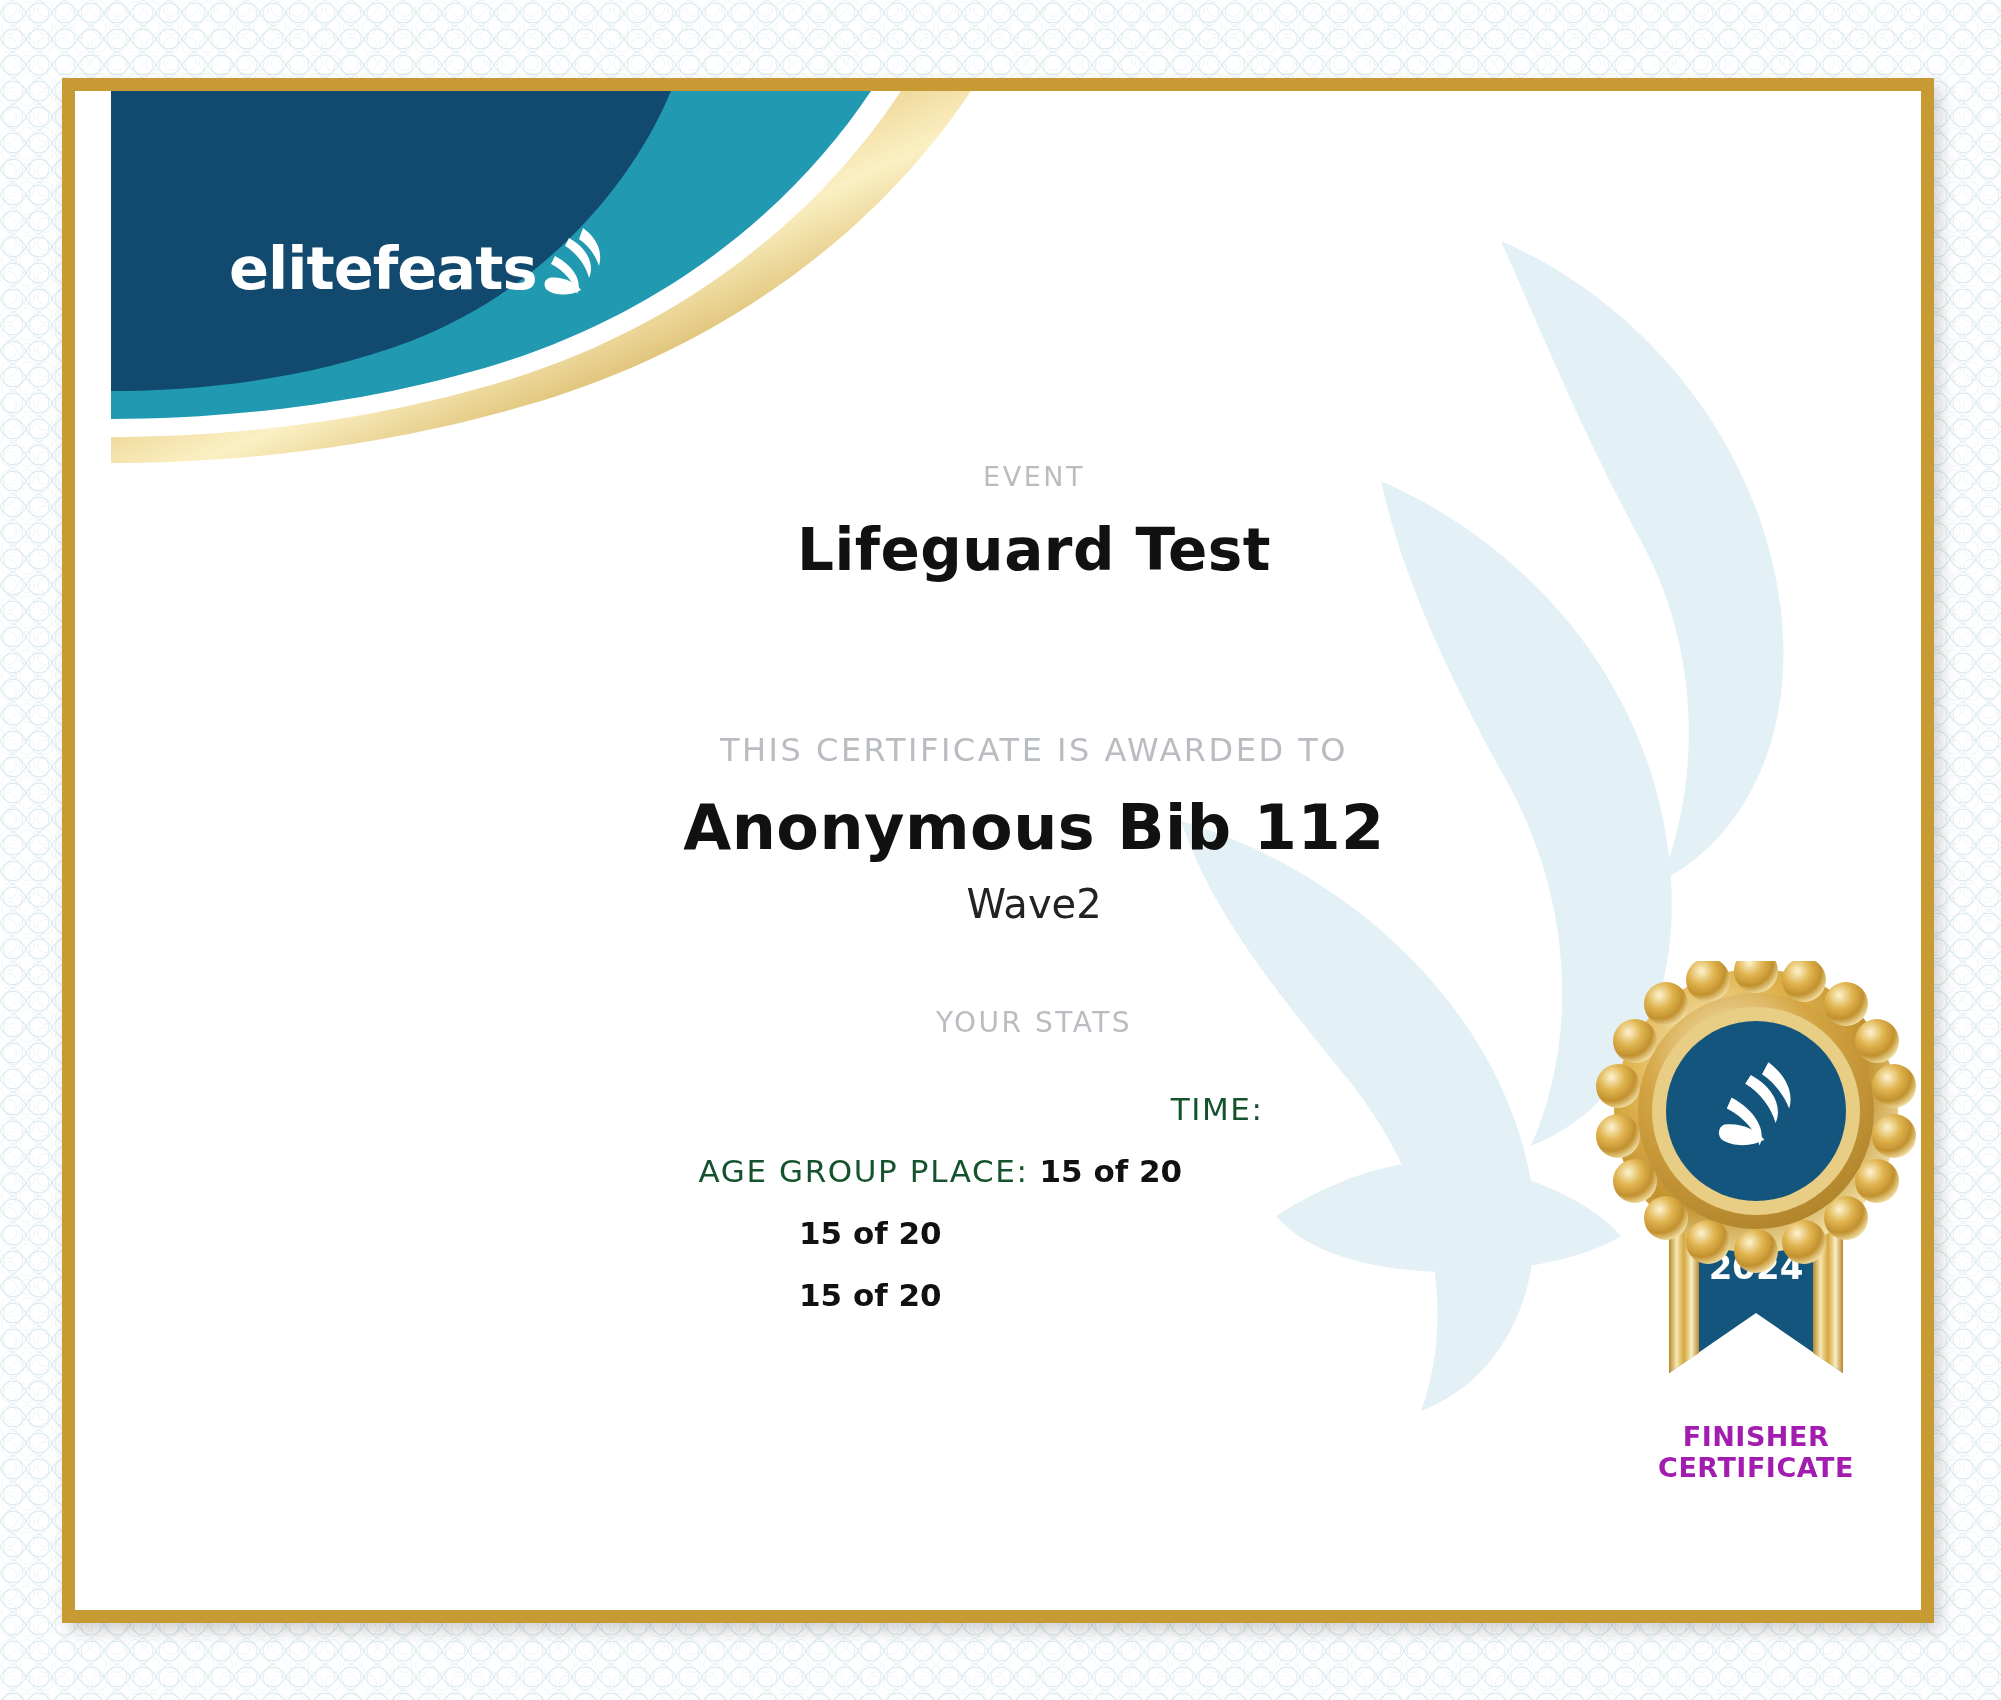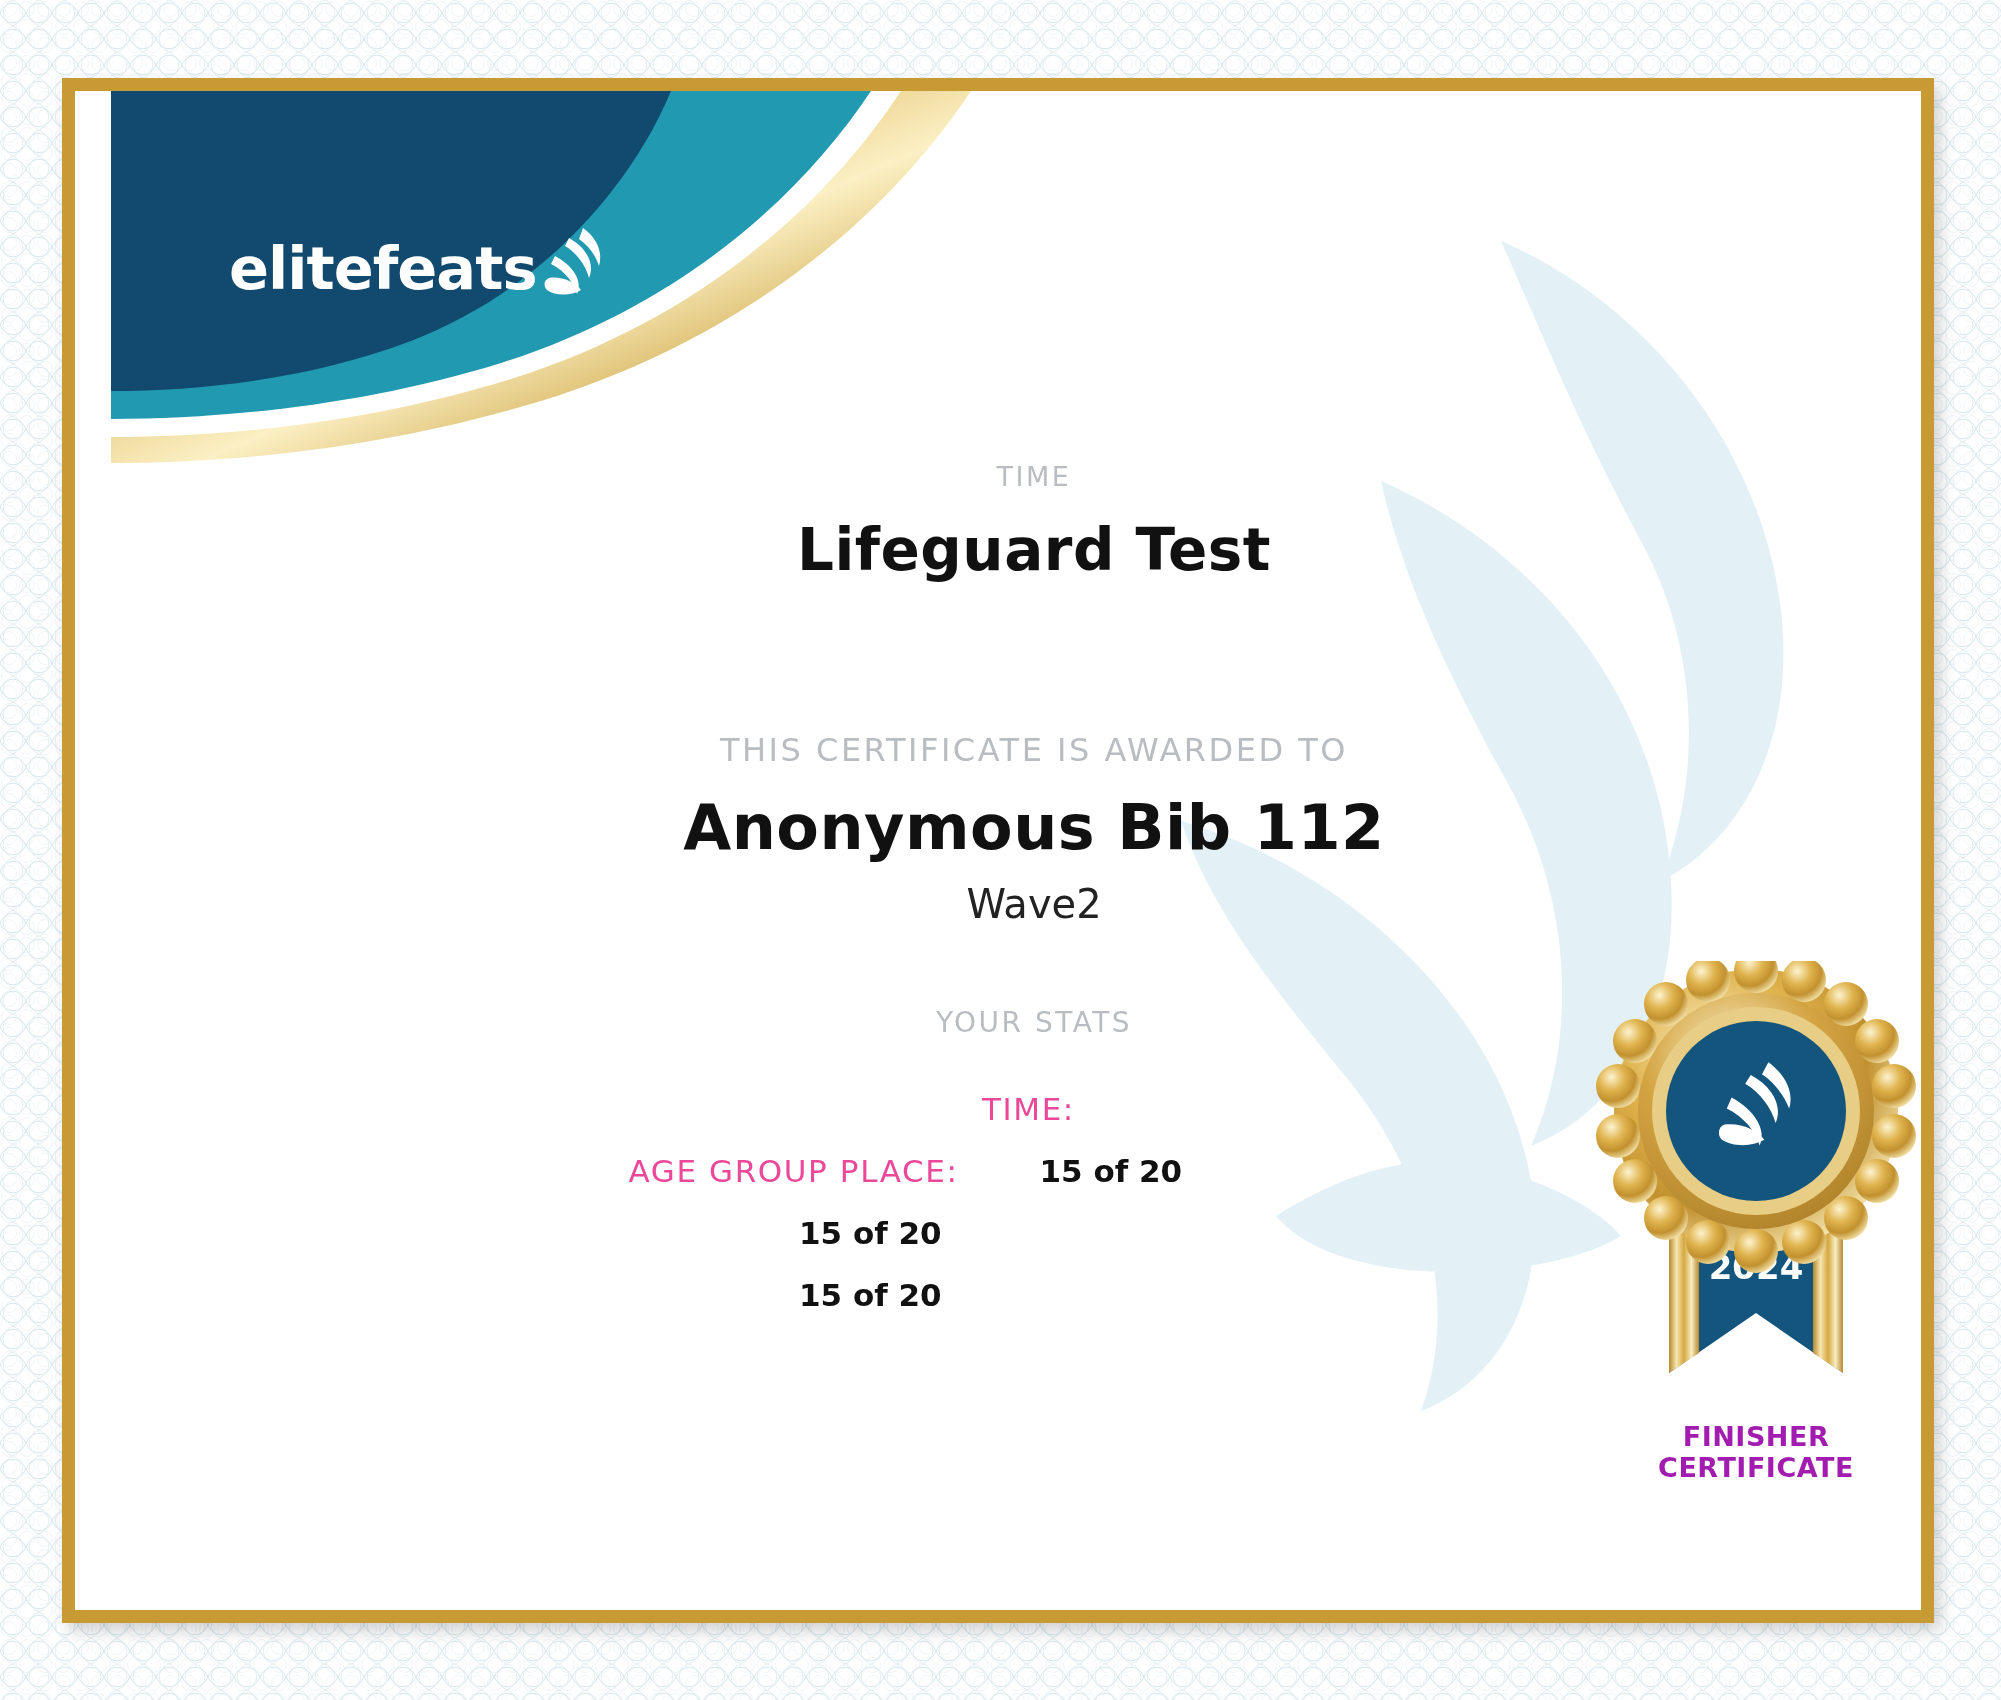--- a/index.html
+++ b/index.html
@@ -159,24 +159,25 @@
     top: 1000px;
     width: 100%;
   }
   .stat-row {
     display: flex;
     justify-content: center;
     align-items: baseline;
     margin-bottom: 26px;
   }
   .stat-key {
-    color: #ec4899;
+    color: #14532d;
     font-family: "DejaVu Sans", sans-serif;
     font-size: 31px;
     letter-spacing: 1.6px;
+    text-align: right;
     width: 470px;
     padding-right: 11px;
   }
   .stat-val {
     color: #111111;
     font-family: "DejaVu Sans", sans-serif;
     font-size: 31px;
     font-weight: bold;
     text-align: left;
     width: 470px;
@@ -259,21 +260,21 @@
           <g fill="#ffffff">
             <path d="M42 2 C56 12 62 26 58 40 C55 30 48 20 38 13 Z"></path>
             <path d="M28 12 C46 22 54 38 48 52 C45 40 36 27 24 20 Z"></path>
             <path d="M14 30 C33 40 42 56 36 68 C33 57 24 45 10 38 Z"></path>
             <path d="M8 52 C20 50 34 56 40 64 C30 70 14 70 6 64 C2 60 3 54 8 52 Z"></path>
           </g>
         </svg>
       </div>
 
       <div class="content">
-        <div class="event-label label-faint">TIME</div>
+        <div class="event-label label-faint">EVENT</div>
         <div class="event-name">Lifeguard Test</div>
 
         <div class="awarded-label label-faint">THIS CERTIFICATE IS AWARDED TO</div>
         <div class="recipient-name">Anonymous Bib 112</div>
         <div class="recipient-sub">Wave2</div>
 
         <div class="stats-label label-faint">YOUR STATS</div>
 
         <div class="stats-list">
           <div class="stat-row">

